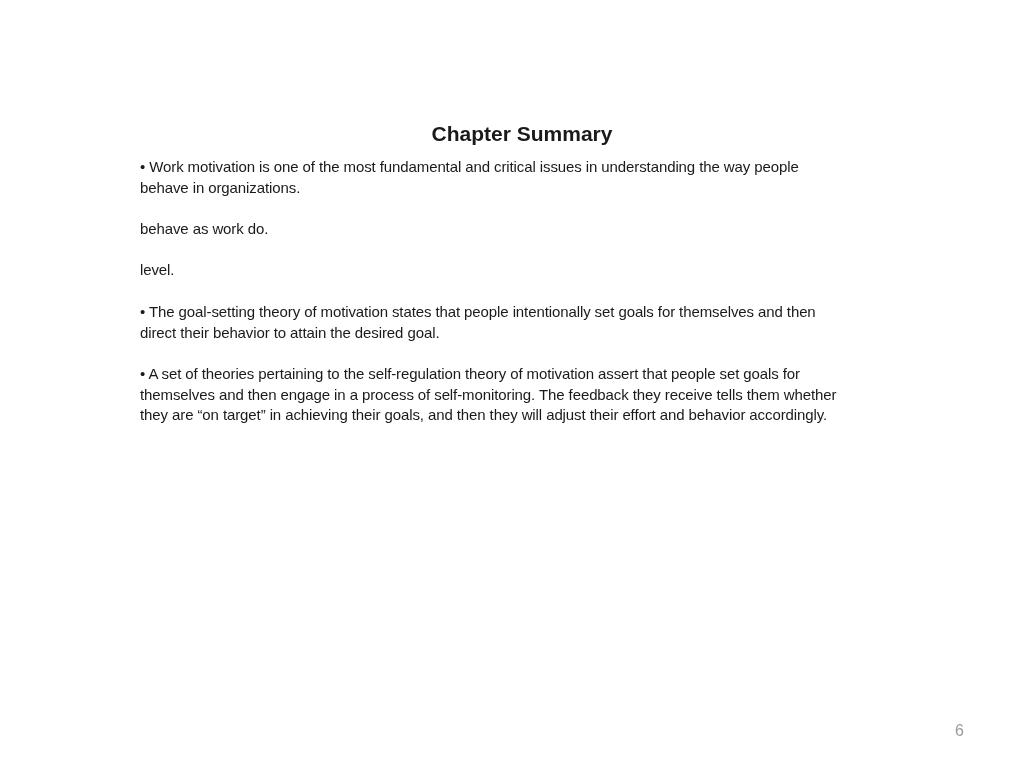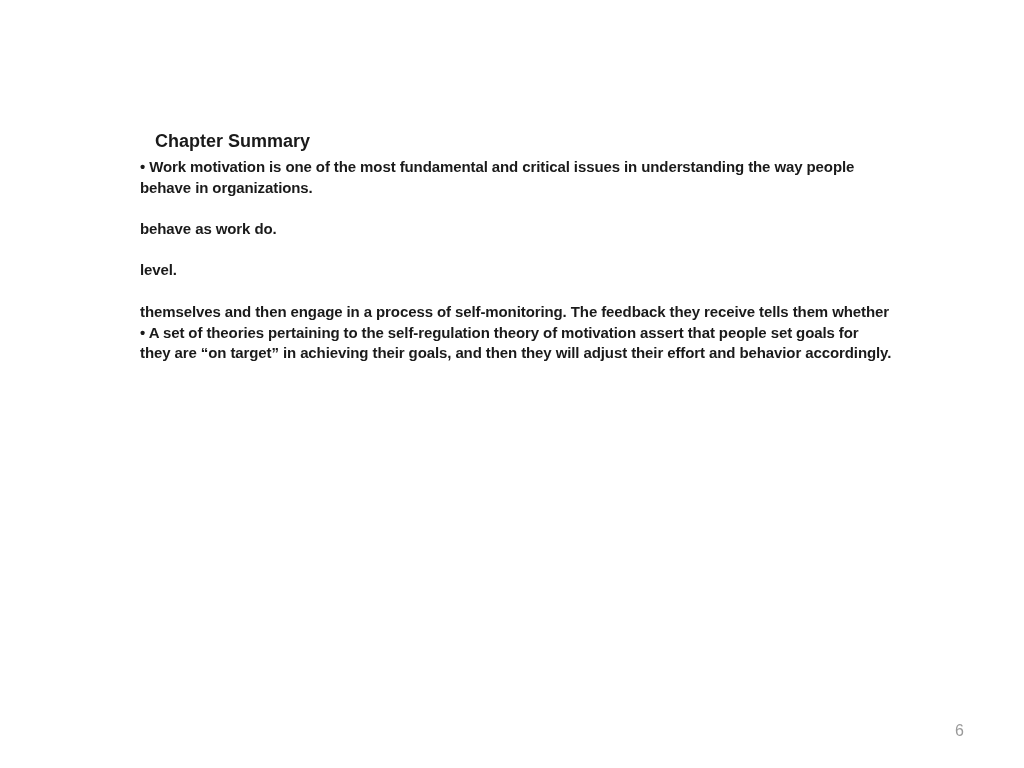--- a/index.html
+++ b/index.html
@@ -14,42 +14,42 @@
     background: #ffffff;
     font-family: "Liberation Sans", sans-serif;
     color: #1a1a1a;
     overflow: hidden;
   }
   .title {
     position: absolute;
     top: 116px;
     left: 140px;
     width: 748px;
-    margin: 15px;
-    font-size: 18px;
+    margin: 8px;
+    text-align: center;
+    font-size: 21px;
     font-weight: bold;
     line-height: 20px;
     color: #1a1a1a;
   }
   .content {
     position: absolute;
     top: 157px;
     left: 140px;
     width: 760px;
   }
   .bullet {
     margin: 0 0 20.7px 0;
     font-size: 15px;
     line-height: 20.7px;
     letter-spacing: -0.1px;
   }
   .bullet .line {
     display: block;
     white-space: nowrap;
-    font-weight: bold;
   }
   .page-number {
     position: absolute;
     top: 721px;
     right: 60px;
     font-size: 16px;
     line-height: 20px;
     color: #9a9a9a;
   }
 </style>
@@ -69,24 +69,28 @@
 
     <p class="bullet">
       <span class="line">behave as work do.</span>
     </p>
 
 
     <p class="bullet">
       <span class="line">level.</span>
     </p>
 
+    <p class="bullet">
+      <span class="line">• The goal-setting theory of motivation states that people intentionally set goals for themselves and then</span>
+      <span class="line">direct their behavior to attain the desired goal.</span>
+    </p>
 
     <p class="bullet">
+      <span class="line">• A set of theories pertaining to the self-regulation theory of motivation assert that people set goals for</span>
       <span class="line">themselves and then engage in a process of self-monitoring. The feedback they receive tells them whether</span>
-      <span class="line">• A set of theories pertaining to the self-regulation theory of motivation assert that people set goals for</span>
       <span class="line">they are “on target” in achieving their goals, and then they will adjust their effort and behavior accordingly.</span>
     </p>
 
   </div>
 
   <div class="page-number">6</div>
 
 </div>
 
 </body></html>

